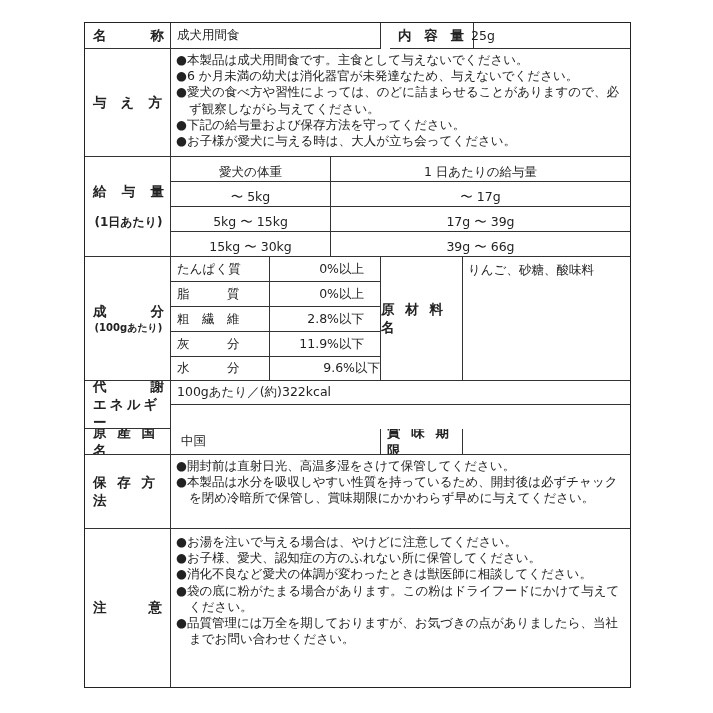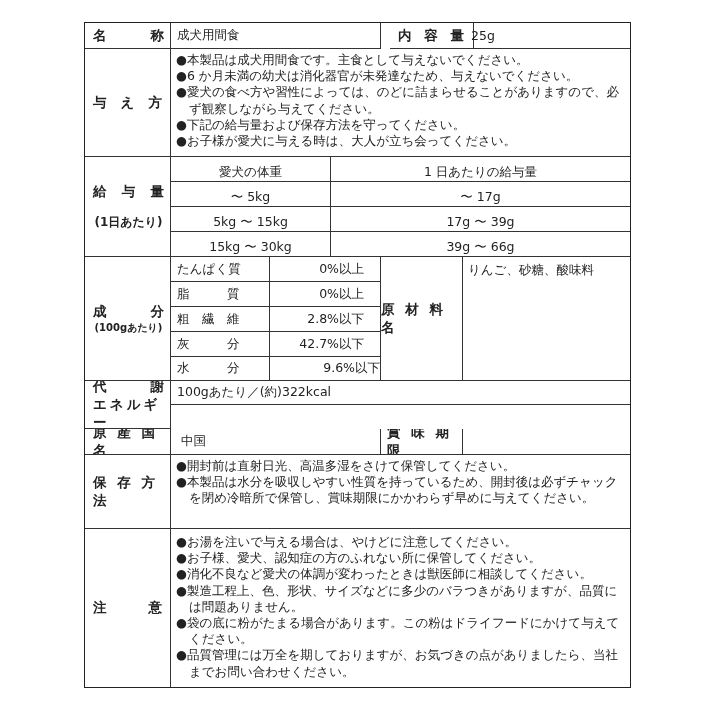--- a/index.html
+++ b/index.html
@@ -104,21 +104,21 @@
       <span>0%以上</span>
     </div>
 
   <div class="cell left" style="left:86px;top:284px;width:99px;height:25px;white-space:pre;"><span>粗　繊　維</span></div>
   <div class="cell" style="left:185px;top:284px;width:111px;height:25px;display:flex;align-items:center;justify-content:flex-end;padding-right:16px;font-size:12.5px;">
       <span>2.8%以下</span>
     </div>
 
   <div class="cell left" style="left:86px;top:309px;width:99px;height:25px;white-space:pre;"><span>灰　　　分</span></div>
   <div class="cell" style="left:185px;top:309px;width:111px;height:25px;display:flex;align-items:center;justify-content:flex-end;padding-right:16px;font-size:12.5px;">
-      <span>42.7%以下</span>
+      <span>11.9%以下</span>
     </div>
 
   <div class="cell left" style="left:86px;top:334px;width:99px;height:24px;white-space:pre;"><span>水　　　分</span></div>
   <div class="cell" style="left:185px;top:334px;width:111px;height:24px;display:flex;align-items:center;justify-content:flex-end;font-size:12.5px;">
       <span>9.6%以下</span>
     </div>
 
   <div class="cell lbl" style="left:296px;top:234px;width:82px;height:124px;justify-content:center;letter-spacing:3px;">
     <span>原 材 料 名</span>
   </div>
@@ -159,18 +159,17 @@
   </div>
 
   <div class="cell lbl spread noB" style="left:0;top:506px;width:86px;height:158px;padding:0 8px;">
     <span>注</span>
     <span>意</span>
   </div>
   <div class="cell txt noR noB" style="left:86px;top:506px;width:459px;height:158px;padding-top:5px;">
     <span class="bul">●お湯を注いで与える場合は、やけどに注意してください。</span>
     <span class="bul">●お子様、愛犬、認知症の方のふれない所に保管してください。</span>
     <span class="bul">●消化不良など愛犬の体調が変わったときは獣医師に相談してください。</span>
-    <span class="bul">●製造工程上、色、形状、サイズなどに多少のバラつきがありますが、品質には問題ありません。</span>
     <span class="bul">●袋の底に粉がたまる場合があります。この粉はドライフードにかけて与えてください。</span>
     <span class="bul">●品質管理には万全を期しておりますが、お気づきの点がありましたら、当社までお問い合わせください。</span>
   </div>
 
 </div>
 
 </body></html>

